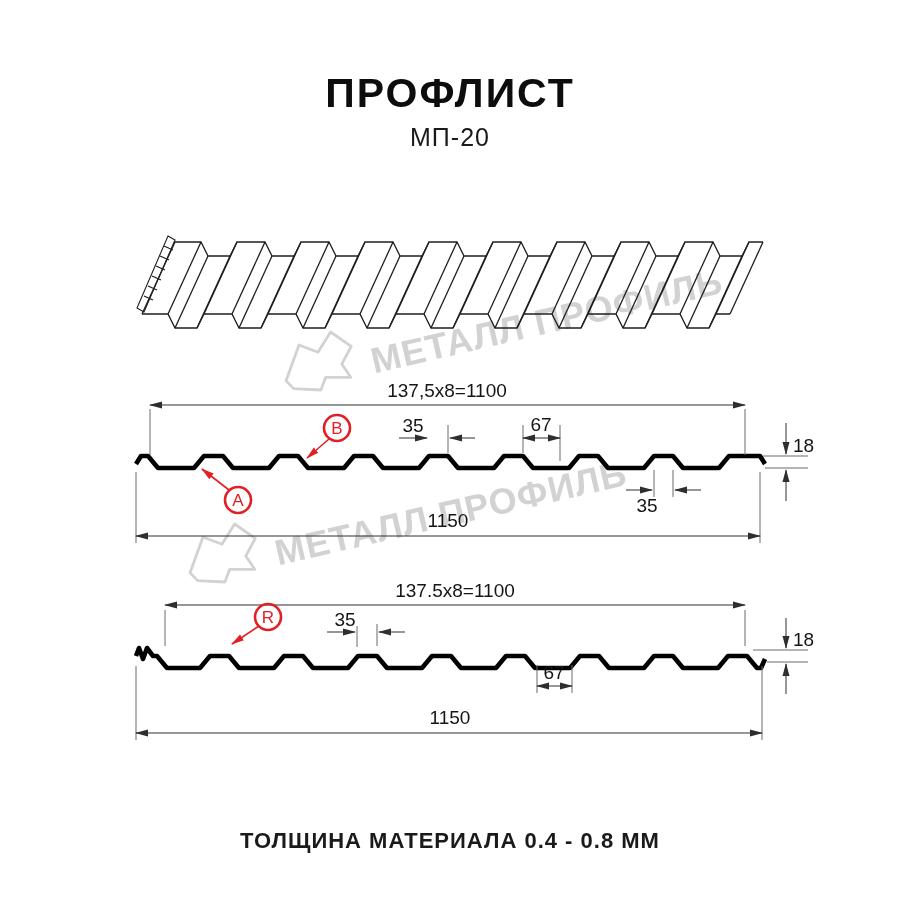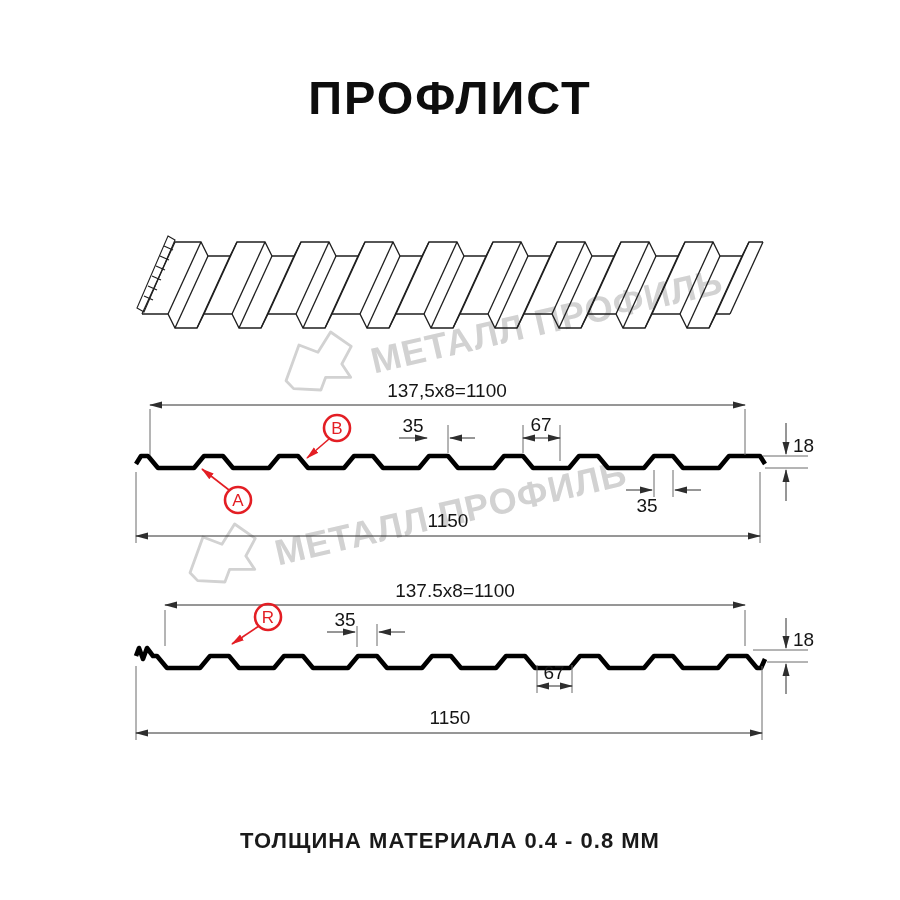--- a/index.html
+++ b/index.html
@@ -1,19 +1,19 @@
 <!DOCTYPE html>
 <html><head>
 <meta charset="utf-8">
 <style>
   html,body{margin:0;padding:0;background:#fff;}
   .page{position:relative;width:900px;height:900px;background:#fff;overflow:hidden;
         font-family:"Liberation Sans", sans-serif;}
   header{position:absolute;top:0;left:0;width:900px;text-align:center;z-index:3;}
-  h1{margin:70px 0 0 0;font-size:47px;font-weight:bold;letter-spacing:2px;color:#0d0d0d;}
+  h1{margin:70px 0 0 0;font-size:41px;font-weight:bold;letter-spacing:2px;color:#0d0d0d;}
   .subtitle{margin-top:6px;font-size:25px;font-weight:500;letter-spacing:1px;color:#1a1a1a;}
   .footer{position:absolute;left:0;top:828px;width:900px;text-align:center;
           font-size:22px;font-weight:600;letter-spacing:1px;color:#1a1a1a;z-index:3;}
   .wm{position:absolute;display:flex;align-items:flex-end;gap:12px;color:#d2d2d2;
       transform-origin:0 100%;transform:rotate(-13deg);z-index:1;pointer-events:none;}
   .wm span{font-size:36px;font-weight:bold;letter-spacing:1px;white-space:nowrap;line-height:1;}
   .wm svg{flex:0 0 auto;}
   .wm1{left:286px;top:338px;width:470px;height:62px;}
   .wm2{left:190px;top:530px;width:470px;height:62px;}
   svg.draw{position:absolute;z-index:2;overflow:visible;}
@@ -30,20 +30,21 @@
   .redln{stroke:#e31e24;stroke-width:1.6;fill:none;}
   .redlab{font:17px "Liberation Sans", sans-serif;fill:#e31e24;text-anchor:middle;}
 </style>
 </head>
 <body>
 
 <div class="page">
 
   <header>
     <h1>ПРОФЛИСТ</h1>
+    <div class="subtitle">МП-20</div>
   </header>
 
   <div class="wm wm1">
     <svg width="80" height="60" viewBox="0 0 84 64">
       <path d="M4,44 L26,10 L44,22 L62,4 L80,24 L66,40 L72,56 L46,50 L38,62 L10,54 Z" fill="none" stroke="#d2d2d2" stroke-width="3" stroke-linejoin="round"></path>
     </svg>
     <span>МЕТАЛЛ ПРОФИЛЬ</span>
   </div>
 
   <div class="wm wm2">

